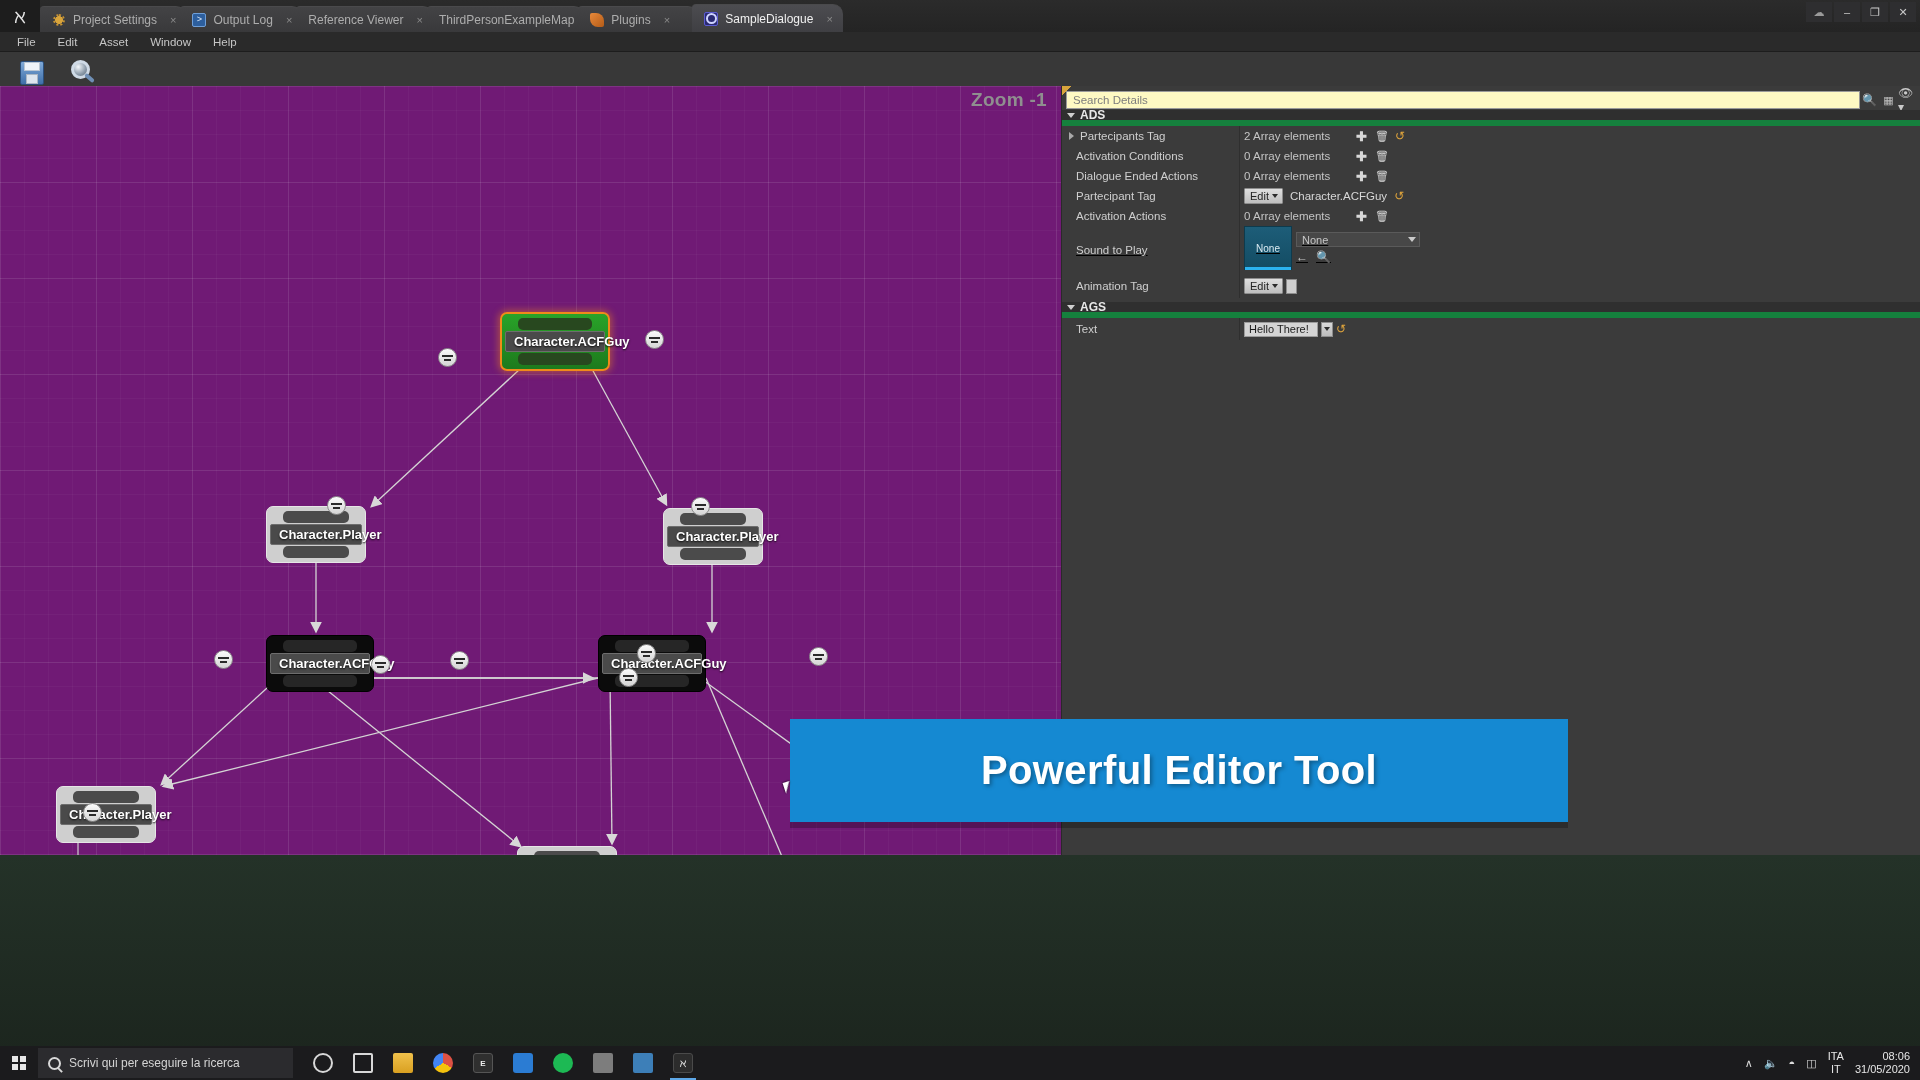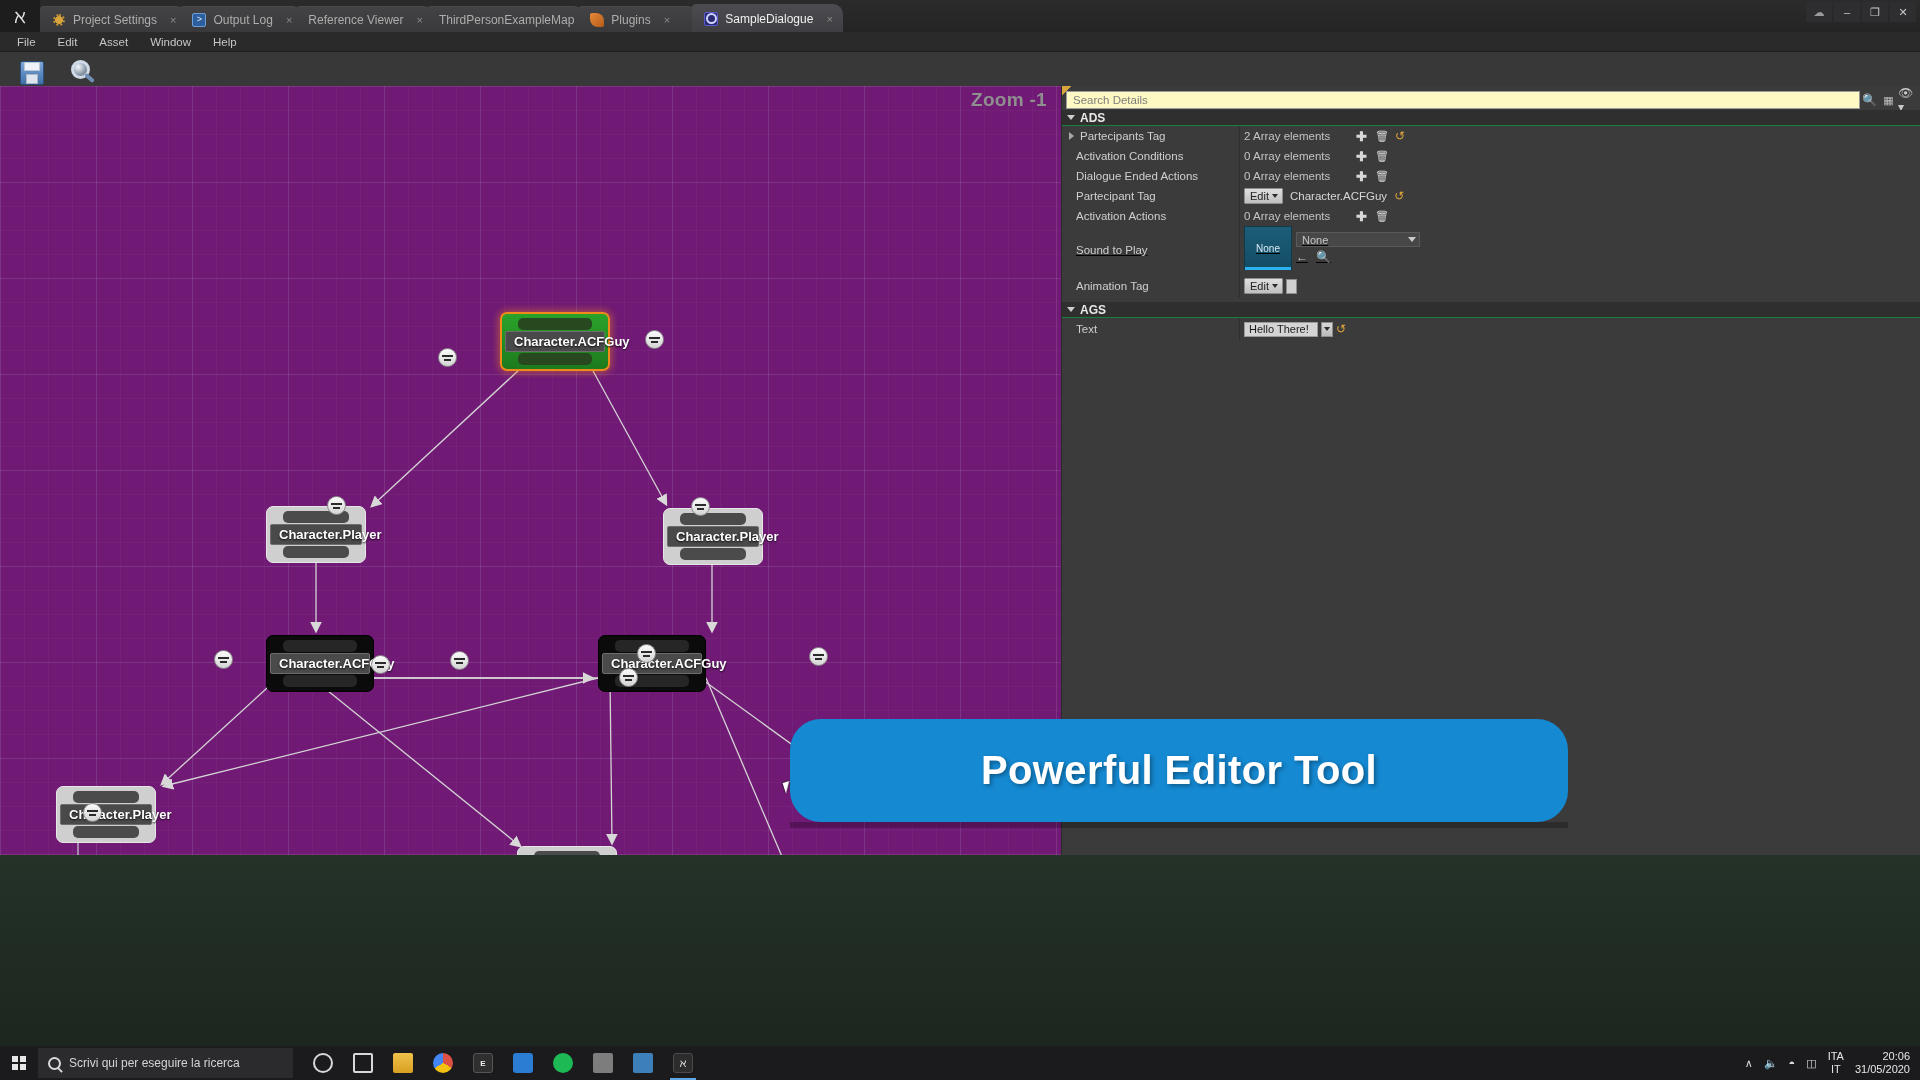--- a/index.html
+++ b/index.html
@@ -200,21 +200,21 @@
   .sr-btn {
     width: 19px; height: 18px; display:flex; align-items:center;
     justify-content:center; color:#c9c9c9; font-size: 12px;
   }
   .sr-btn.grid { color:#bdbdbd; font-size: 11px; }
 
   .prop-table { position: absolute; left: 0; top: 24px; width: 859px; }
   .section-hdr {
     height: 16px; background: #2f2f2f; color: #e8e8e8;
     font-size: 12px; font-weight: bold; display: flex; align-items: center;
-    padding-left: 5px; gap: 5px; border-bottom: 1px solid #15803d;
+    padding-left: 5px; gap: 5px; border-bottom: 6px solid #15803d;
   }
   .tri-down { width:0;height:0;border-left:4px solid transparent;
     border-right:4px solid transparent;border-top:5px solid #cfcfcf; }
   .tri-right { width:0;height:0;border-top:4px solid transparent;
     border-bottom:4px solid transparent;border-left:5px solid #a9a9a9; }
 
   .prow { display: flex; align-items: center; min-height: 20px; }
   .prow .pname {
     width: 178px; flex: 0 0 178px; color: #cfcfcf; font-size: 11.5px;
     display: flex; align-items: center; gap: 6px; padding-left: 7px;
@@ -274,21 +274,20 @@
     border-right:3.5px solid transparent;border-top:4px solid #2c2c2c; }
   .blank-box {
     width: 11px; height: 15px; background: #cfcfcf; border: 1px solid #8d8d8d;
   }
 
   
   .banner {
     position: absolute; left: 790px; top: 719px; width: 778px; height: 103px;
     background: #1589d2; display: flex; align-items: center;
     justify-content: center;
-    border-radius: 31px;
   }
   .banner span {
     color: #ffffff; font-size: 40px; font-weight: bold; letter-spacing: .4px;
     text-shadow: 2px 2px 4px rgba(0,0,0,.35);
   }
   .banner-shade {
     position:absolute; left:790px; top:822px; width:778px; height:6px;
     background: rgba(0,0,0,.25);
   }
 
@@ -723,19 +722,19 @@
     <div class="tray">
       <span>∧</span>
       <span>🔈</span>
       <span>◓</span>
       <span>◫</span>
       <span class="locale">
         <span>ITA</span><br>
         <span>IT</span>
       </span>
       <span class="clock">
-        <span>20:06</span><br>
+        <span>08:06</span><br>
         <span>31/05/2020</span>
       </span>
     </div>
   </div>
 
 </div>
 
 </body></html>

